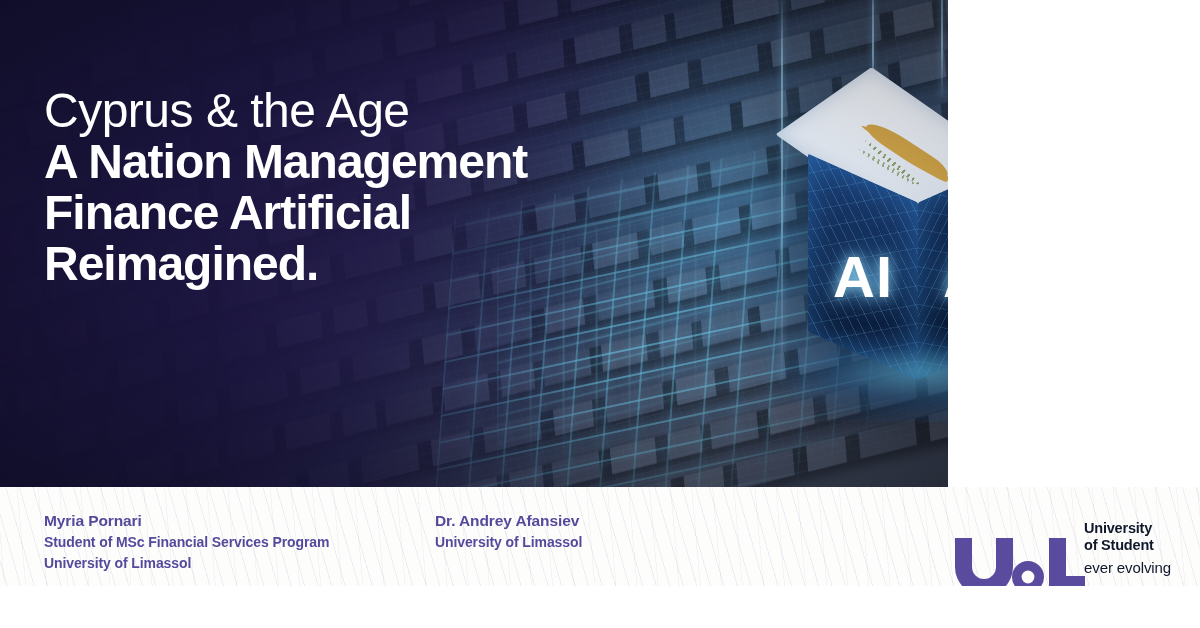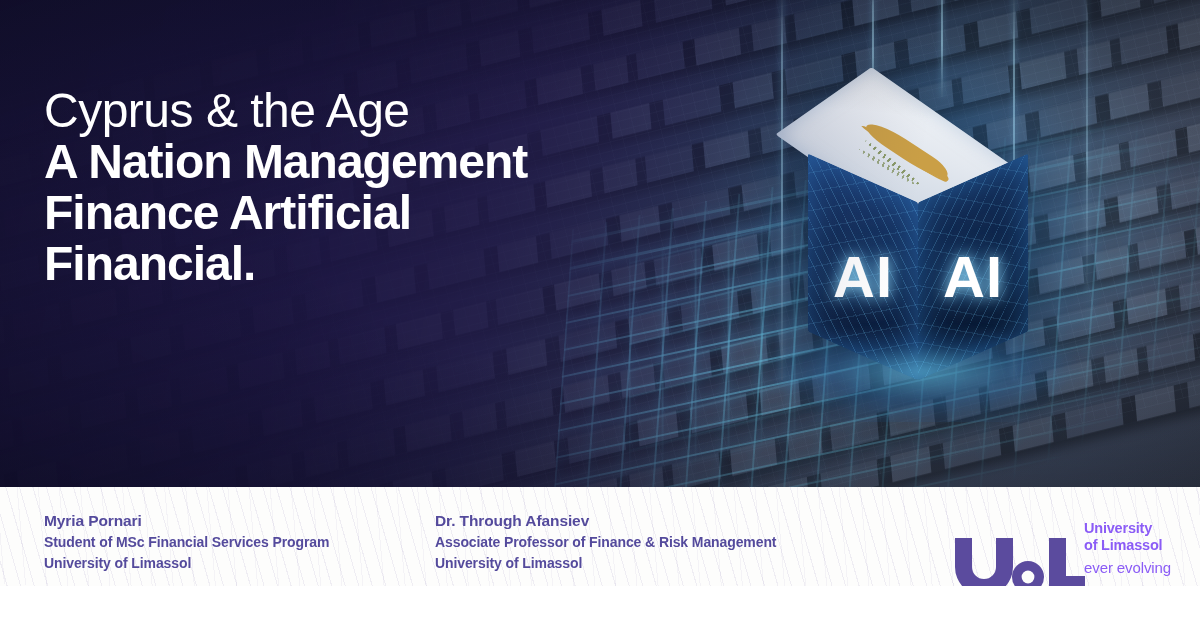--- a/index.html
+++ b/index.html
@@ -7,21 +7,21 @@
     width:1200px; height:628px;
     font-family:"Liberation Sans", sans-serif;
     background:#ffffff; overflow:hidden;
   }
   .banner {
     position:relative; width:1200px; height:628px; overflow:hidden;
   }
 
   
   .hero {
-    position:absolute; left:0; top:0; width:1200px; height:487px;
+    position:absolute; left:0; top:0; width:948px; height:487px;
     overflow:hidden; background:#0b0c18;
   }
 
   
   .hero-photo {
     position:absolute; inset:0;
     background:
       radial-gradient(circle at 78% 44%, rgba(70,160,230,.40) 0%, rgba(30,70,130,.18) 26%, rgba(0,0,0,0) 52%),
       linear-gradient(128deg, #1d1a3a 0%, #221e44 22%, #2a2548 38%, #2c3348 52%, #3a4352 66%, #4a4f5c 80%, #3b3f4a 100%);
   }
@@ -217,21 +217,21 @@
   
   .logo {
     position:absolute; right:22px; top:27px;
     width:225px; height:86px;
   }
   .logo-mark {
     position:absolute; left:0; top:22px; width:132px; height:58px;
   }
   .logo-text {
     position:absolute; right:2px; top:6px; width:92px;
-    color:#8b5cf6; text-align:left;
+    color:#0f172a; text-align:left;
   }
   .lt-1, .lt-2 { font-weight:bold; font-size:14.5px; line-height:1.18; letter-spacing:-.2px; }
   .lt-3 { font-weight:normal; font-size:15px; line-height:1.9; letter-spacing:-.1px; }
 </style>
 </head>
 <body>
 
 <div class="banner">
 
   <div class="hero">
@@ -285,55 +285,54 @@
       <div class="cube-base-glow"></div>
     </div>
 
     <div class="hero-wash"></div>
     <div class="hero-vignette"></div>
 
     <div class="title-block">
       <span class="t-line t-light">Cyprus &amp; the Age</span>
       <span class="t-line t-bold">A Nation Management</span>
       <span class="t-line t-bold">Finance Artificial</span>
-      <span class="t-line t-bold">Financial.</span>
+      <span class="t-line t-bold">Reimagined.</span>
     </div>
   </div>
 
   <div class="footer">
     <div class="footer-lines"></div>
     <div class="footer-lines curve"></div>
 
     <div class="presenters">
 
       <div class="presenter one">
         <div class="p-name">Myria Pornari</div>
         <div class="p-role">Student of MSc Financial Services Program</div>
         <div class="p-org">University of Limassol</div>
       </div>
 
       <div class="presenter two">
-        <div class="p-name">Dr. Through Afansiev</div>
-        <div class="p-role">Associate Professor of Finance &amp; Risk Management</div>
+        <div class="p-name">Dr. Andrey Afansiev</div>
         <div class="p-org">University of Limassol</div>
       </div>
     </div>
 
     <div class="logo">
       <div class="logo-mark">
         <svg viewBox="0 0 132 58" width="132" height="58" aria-hidden="true">
 
           <path d="M2 2 h17 v29 a12 12 0 0 0 24 0 V2 h17 v29 a29 29 0 0 1 -58 0 Z" fill="#5b4b9e"></path>
 
           <circle cx="75" cy="41" r="16" fill="#5b4b9e"></circle>
           <circle cx="75" cy="41" r="6.4" fill="#fdfdfc"></circle>
 
           <path d="M96 2 h17 v38 h19 v17 h-36 Z" fill="#5b4b9e"></path>
         </svg>
       </div>
       <div class="logo-text">
         <div class="lt-1">University</div>
-        <div class="lt-2">of Limassol</div>
+        <div class="lt-2">of Student</div>
         <div class="lt-3">ever evolving</div>
       </div>
     </div>
   </div>
 </div>
 
 </body></html>

